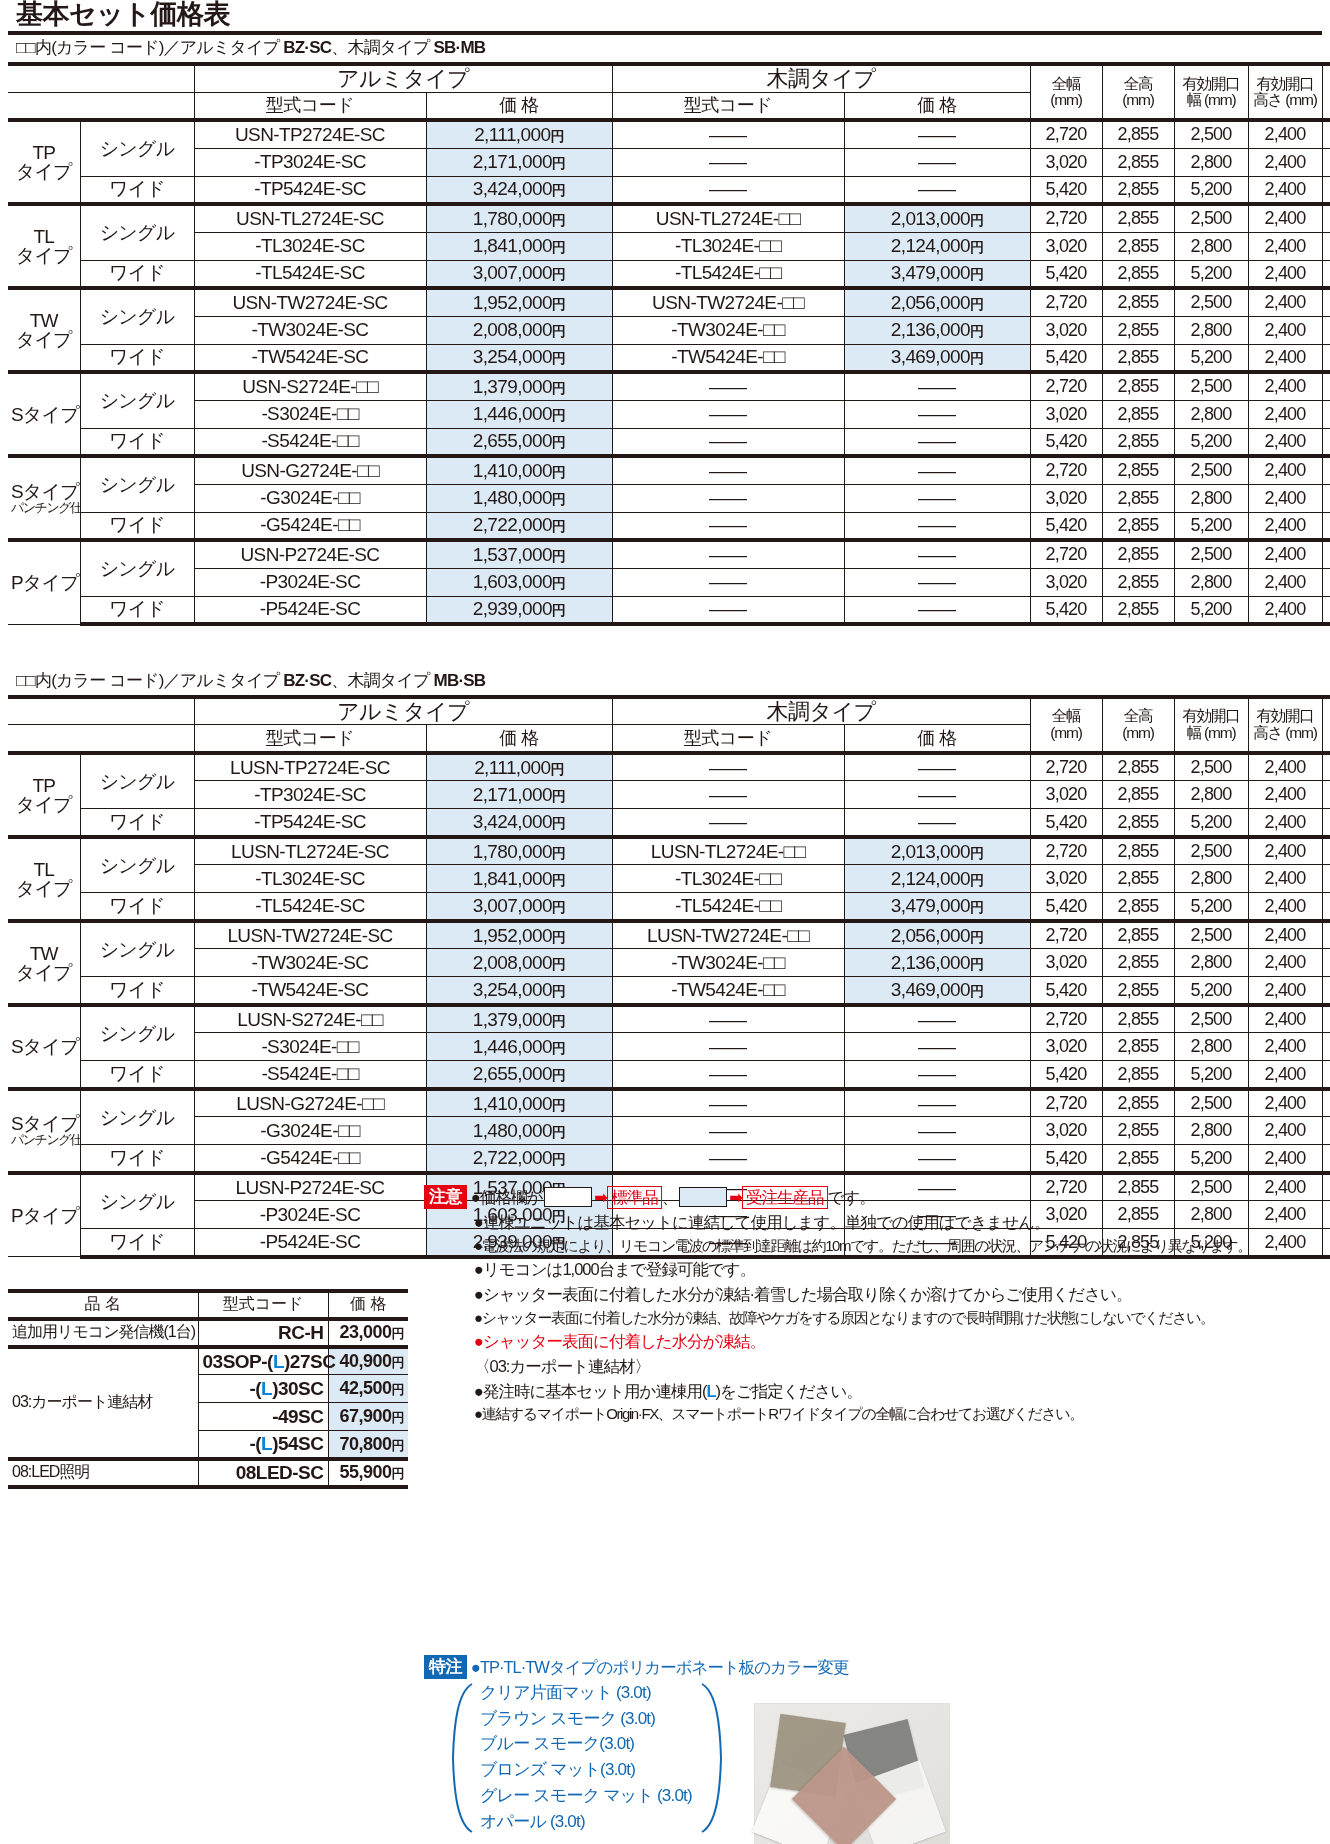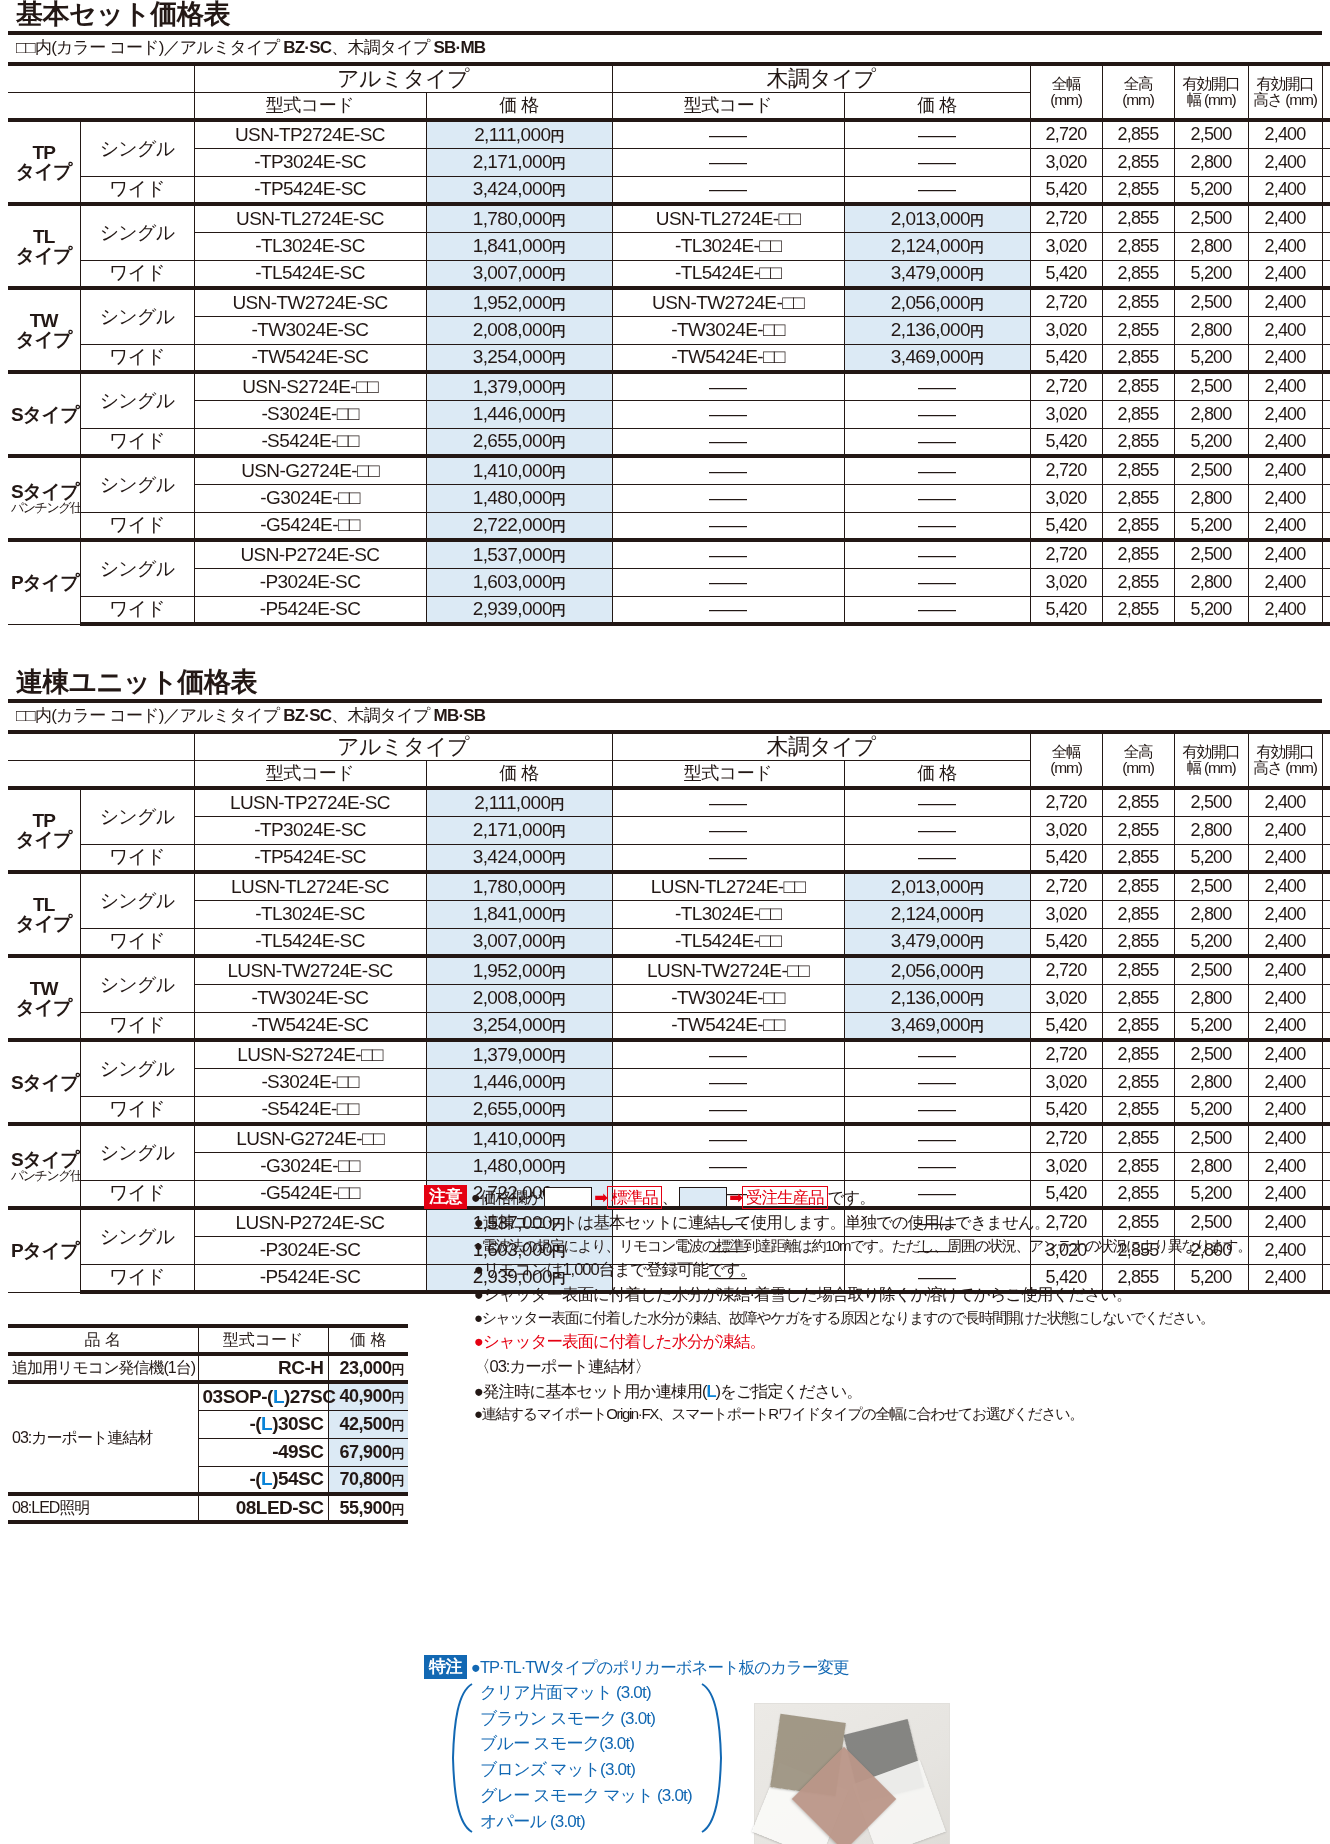--- a/index.html
+++ b/index.html
@@ -61,21 +61,21 @@
   td.price .yen { font-size:14px; font-weight:bold; }
   td.dash { font-size:19px; color:#231815; }
   td.num  { font-size:18px; letter-spacing:-0.8px; }
   td.pack { font-size:18px; }
   td.typecell {
     text-align:left; font-size:19px; letter-spacing:-0.8px;
     padding-left:6px; position:relative;
   }
   td.widthcell { text-align:left; font-size:19px; letter-spacing:-0.8px; padding-left:8px; }
   .sub-small { font-size:13px; letter-spacing:-1.5px; display:block; }
-  .type-stack { display:block; line-height:1.0;font-weight:bold; }
+  .type-stack { display:block; line-height:1.0; }
 
   
   table.opt {
     border-collapse:collapse;
     width:400px;
     table-layout:fixed;
     font-size:16px;
   }
   table.opt td, table.opt th {
     border:1px solid #231815;
@@ -402,23 +402,20 @@
           <td class="num thick-bottom" style="border-bottom: 4px solid rgb(35, 24, 21);">2,855</td>
           <td class="num thick-bottom" style="border-bottom: 4px solid rgb(35, 24, 21);">5,200</td>
           <td class="num thick-bottom" style="border-bottom: 4px solid rgb(35, 24, 21);">2,400</td>
           <td class="pack thick-bottom" style="border-right: none; border-bottom: 4px solid rgb(35, 24, 21);">12</td>
         </tr>
       </tbody>
   </table>
 
   <div style="height:42px"></div>
 
-  <div class="sec-title-wrap">
-    <div class="sec-title">連棟ユニット価格表</div>
-  </div>
   <div class="colorcode">
     <span class="reg">□□内(カラー コード)／アルミタイプ </span><span>BZ·SC</span><span class="reg">、木調タイプ </span><span>MB·SB</span>
   </div>
   <table class="price" id="tbl-unit">
     <colgroup>
       <col style="width:72px">
         <col style="width:114px">
       <col style="width:232px">
         <col style="width:186px">
       <col style="width:232px">

